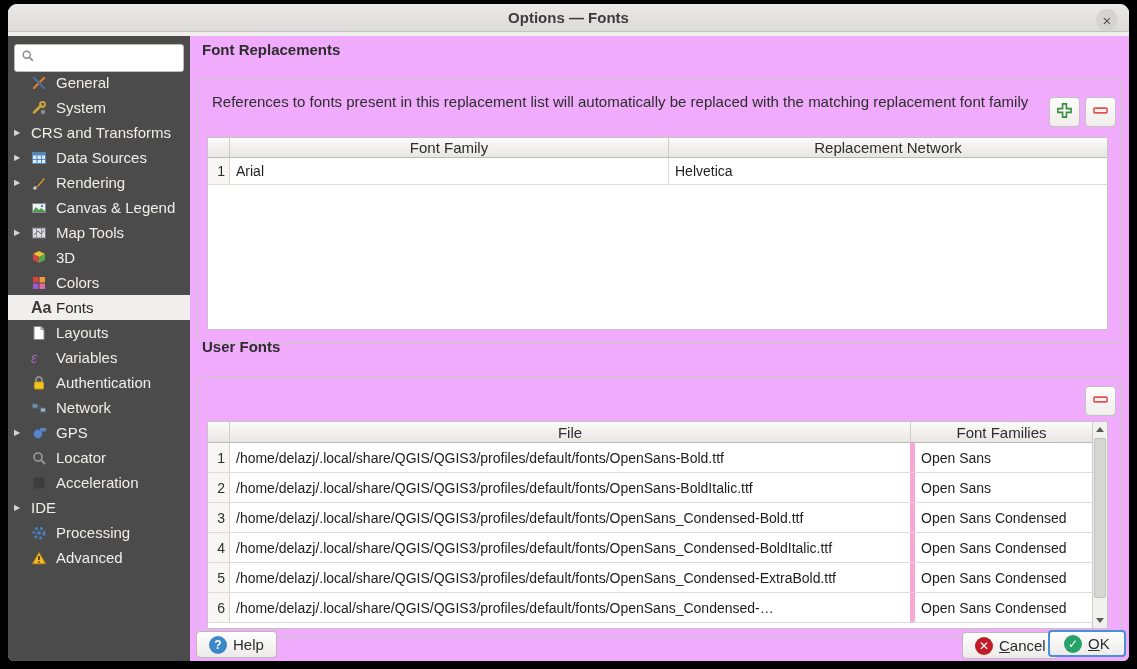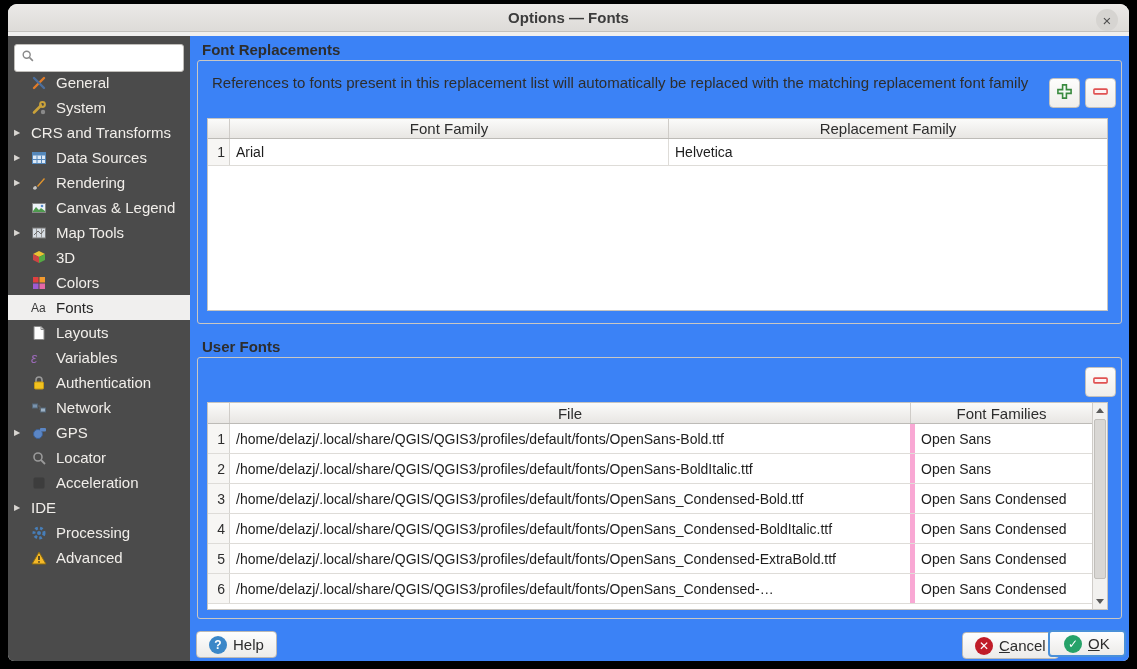--- a/index.html
+++ b/index.html
@@ -18,27 +18,27 @@
   .sidebar{position:absolute;left:0;top:32px;width:182px;bottom:0;background:#4b4b4b;padding-left:36px;}
   .search-box{position:absolute;left:6px;top:8px;width:170px;height:28px;background:#fff;
     border:1px solid #bfbdb9;border-radius:3px;display:flex;align-items:center;padding:0 6px;}
   .sb-items{position:absolute;left:0;right:0;top:34px;}
   .sb-item{height:25px;display:flex;align-items:center;padding-left:6px;color:#f1eeea;font-size:15px;}
   .sb-item.selected{background:#f0efee;color:#262626;}
   .sb-arrow{width:17px;font-size:8px;color:#d9d6d2;flex:0 0 auto;}
   .sb-item.selected .sb-arrow{color:#555;}
   .sb-icon{width:25px;height:16px;flex:0 0 auto;display:flex;align-items:center;}
   .sb-icon svg{display:block;}
-  .txt-icon{font-size:12px;font-weight:normal;color:#e6e3df;line-height:16px;}
+  .txt-icon{font-size:16px;font-weight:bold;color:#e6e3df;line-height:16px;}
   .sb-item.selected .txt-icon{color:#3a3a3a;}
   .sb-label{white-space:nowrap;}
   
-  .content{position:absolute;left:182px;top:32px;right:0;bottom:0;background:#3b82f6;}
+  .content{position:absolute;left:182px;top:32px;right:0;bottom:0;background:#f0abfc;}
   .group-title{position:absolute;font-size:15px;font-weight:bold;color:#2d2d2d;}
-  .frame{position:absolute;border:1px solid #c9c7c3;border-radius:3px;}
+  .frame{position:absolute;border:1px solid #c9c7c3;border-radius:3px;margin-top:19px;}
   #fr-title{left:12px;top:5px;}
   #fr-frame{left:7px;top:24px;width:925px;height:264px;}
   #fr-desc{position:absolute;left:14px;top:11px;width:818px;font-size:15px;line-height:21px;color:#2d2d2d;}
   .tool-btn{position:absolute;width:31px;height:30px;border:1px solid #c3c1bd;border-radius:4px;
     background:linear-gradient(#fdfdfc,#f0eeeb);display:flex;align-items:center;justify-content:center;}
   #fr-add{right:41px;top:17px;}
   #fr-remove{right:5px;top:17px;}
   
   .qtable{position:absolute;background:#fff;border:1px solid #c6c4c0;overflow:hidden;}
   #fr-table{left:9px;top:57px;right:13px;bottom:12px;}
@@ -323,21 +323,21 @@
         <span>
           <svg width="17" height="17" viewBox="0 0 16 16">
               <rect x="1.8" y="5.8" width="12.4" height="4.4" rx="0.8" fill="#fdf3f3" stroke="#e05252" stroke-width="1.5"></rect>
             </svg>
         </span>
       </div>
       <div class="qtable" id="fr-table">
         <div class="thead">
           <div class="corner"></div>
           <div class="th">Font Family</div>
-          <div class="th">Replacement Family</div>
+          <div class="th">Replacement Network</div>
         </div>
         <div>
             <div class="trow">
               <div class="num">1</div>
               <div class="cell">Arial</div>
               <div class="cell">Helvetica</div>
             </div>
           </div>
       </div>
     </div>

